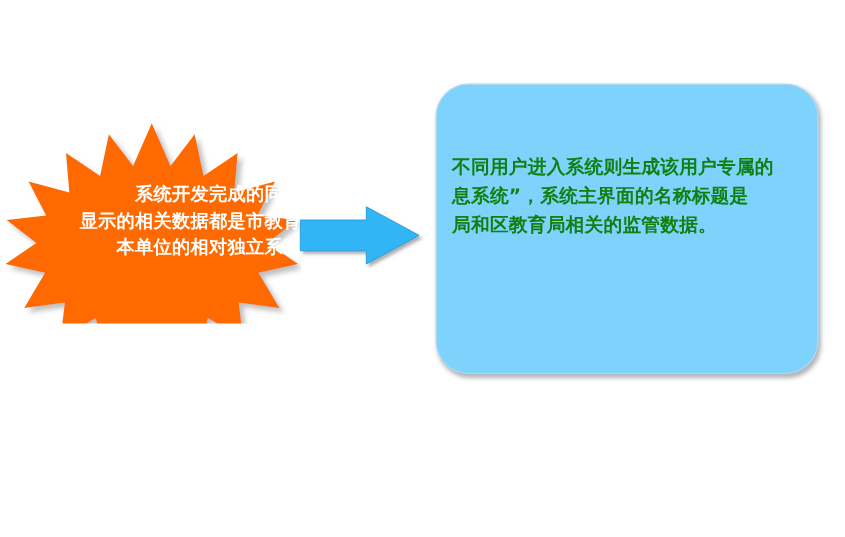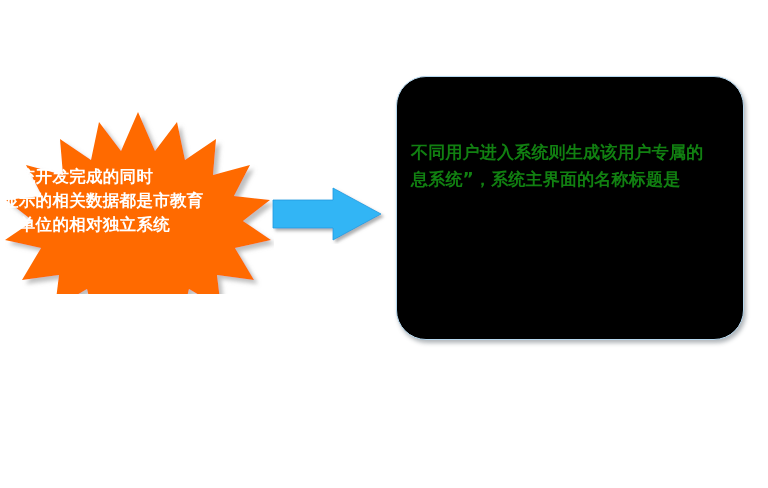--- a/index.html
+++ b/index.html
@@ -39,21 +39,21 @@
     display: block;
   }
   #star-text {
     position: absolute;
     left: 0;
     top: 0;
     width: 272px;
     height: 186px;
     display: flex;
     flex-direction: column;
-    align-items: flex-start;
+    align-items: flex-end;
     justify-content: center;
     text-align: center;
     color: #ffffff;
     font-size: 16.5px;
     font-weight: bold;
     line-height: 24px;
     letter-spacing: 0.3px;
     white-space: nowrap;
     pointer-events: none;
   }
@@ -73,21 +73,21 @@
     display: block;
   }
 
   
   #info-box {
     position: absolute;
     left: 396px;
     top: 76px;
     width: 348px;
     height: 264px;
-    background: #000000;
+    background: #7dd3fc;
     border-radius: 30px;
     box-shadow: 2px 3px 4px rgba(80, 90, 100, 0.45);
     border: 1px solid #b6d8ef;
     box-sizing: border-box;
   }
   #info-box-text {
     position: absolute;
     left: 14px;
     top: 62px;
     width: 326px;
@@ -131,16 +131,17 @@
         </filter>
       </defs>
       <polygon filter="url(#arrowShadow)" fill="#33B5F5" stroke="#1c9ae0" stroke-width="0.8" points="2,14 62,14 62,2 110,28 62,54 62,42 2,42"></polygon>
     </svg>
   </div>
 
   <div id="info-box">
     <div id="info-box-text">
       <span class="ln">不同用户进入系统则生成该用户专属的</span>
       <span class="ln">息系统”，系统主界面的名称标题是</span>
+      <span class="ln">局和区教育局相关的监管数据。</span>
     </div>
   </div>
 
 </div>
 
 </body></html>

